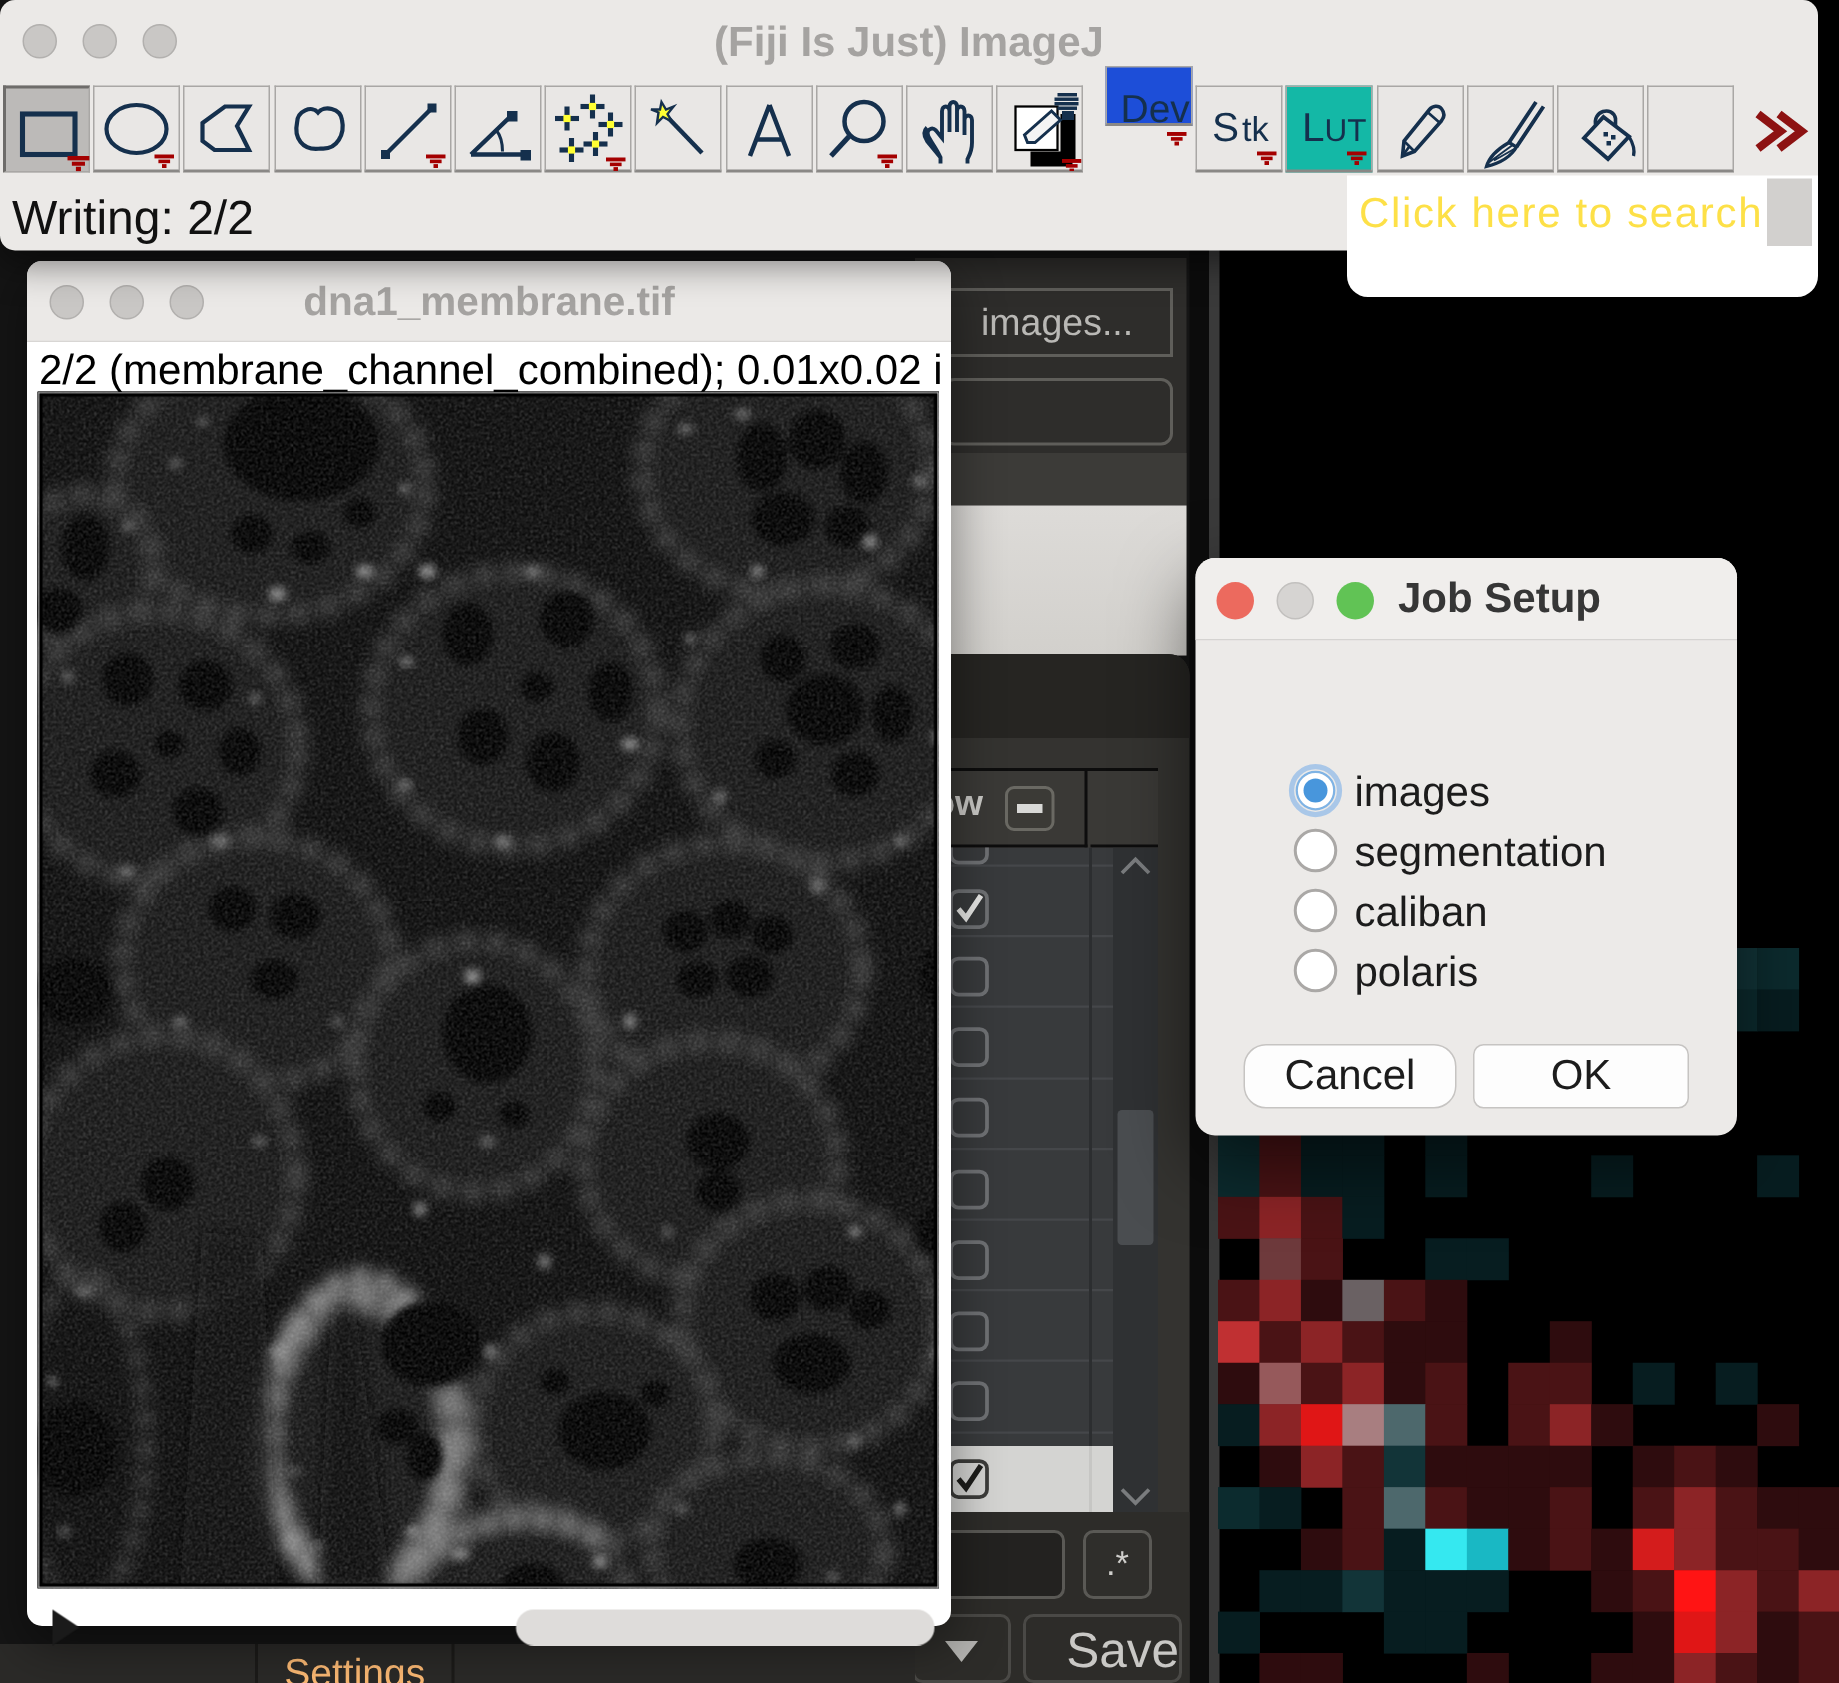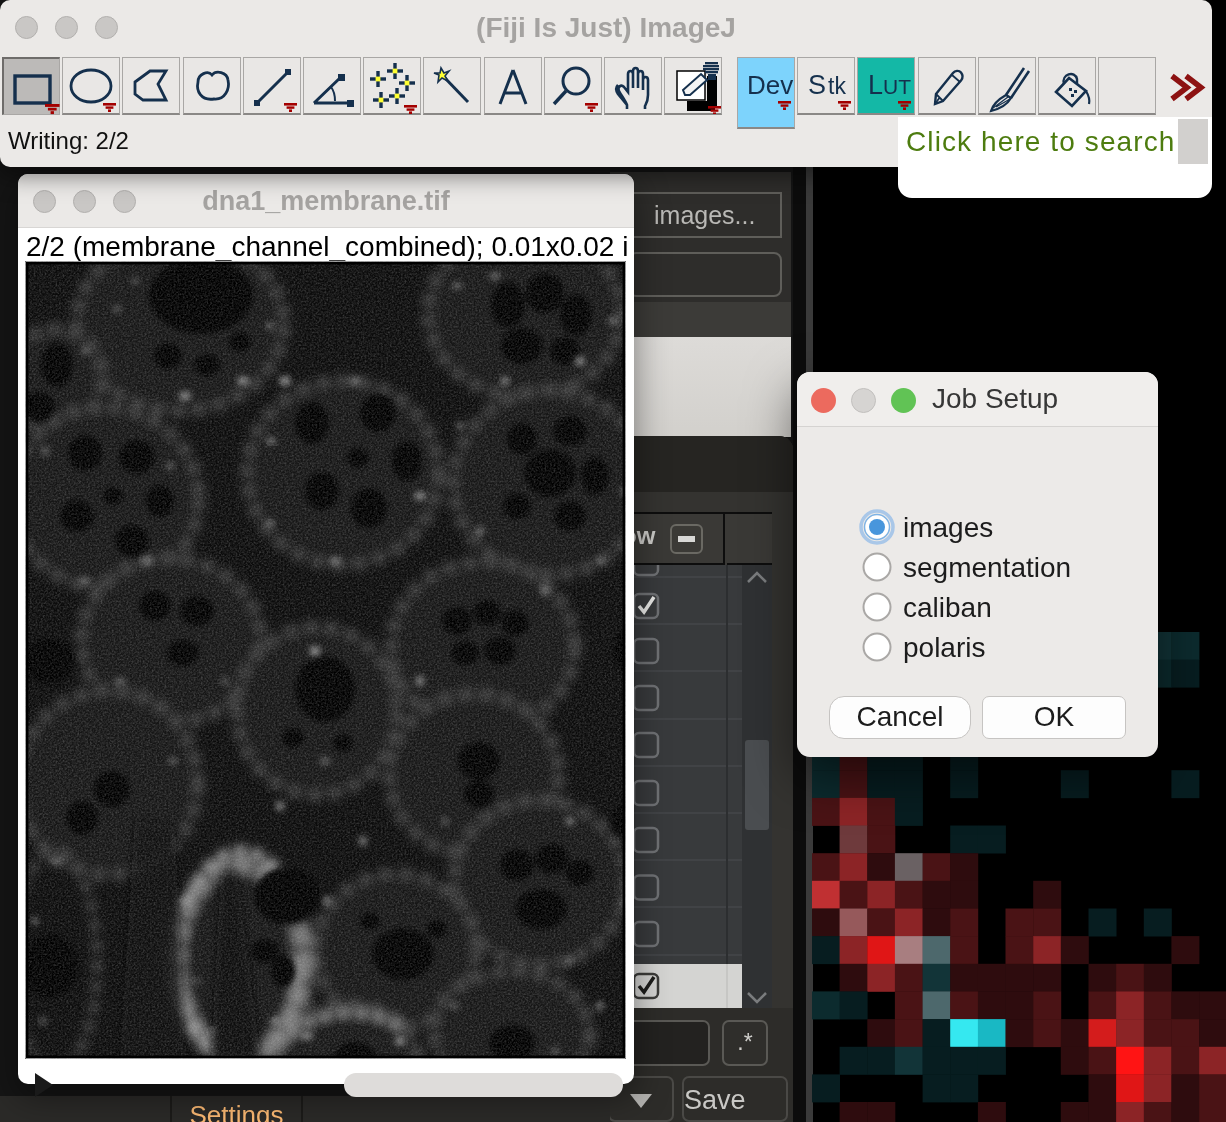--- a/index.html
+++ b/index.html
@@ -183,21 +183,21 @@
       <rect x="26" y="310.5" width="24" height="24" rx="5" fill="none" stroke="#6f7174" stroke-width="2.5"></rect>
       <rect x="26" y="357" width="24" height="24" rx="5" fill="none" stroke="#6f7174" stroke-width="2.5"></rect>
       <rect x="26" y="409" width="24" height="24" rx="5" fill="none" stroke="#3c3c3a" stroke-width="2.5"></rect>
       <path d="M31,421 L36,427 L46,412" fill="none" stroke="#1d1d1b" stroke-width="3.5"></path>
     </svg>
 <div class="abs" style="left:608px;top:1008px;width:185px;height:114px;background:#2d2c29">
 <div class="abs" style="left:8px;top:12px;width:94px;height:46px;background:#232220;border:2px solid #5a5955;border-radius:7px"></div>
 <div class="abs" style="left:114px;top:12px;width:46px;height:46px;background:#2f2e2b;border:2px solid #5a5955;border-radius:7px;color:#cfcecb;font-size:23px;text-align:center;line-height:40px">.*</div>
 <div class="abs" style="left:0px;top:68px;width:66px;height:46px;border:2px solid #4a4946;border-radius:7px"></div>
 <div class="abs" style="left:22px;top:86px;width:0;height:0;border-left:11px solid transparent;border-right:11px solid transparent;border-top:14px solid #b5b4b1"></div>
-<div class="abs" style="left:74px;top:68px;width:106px;height:46px;border:2px solid #4a4946;border-radius:7px;color:#c9c8c5;font-size:27px;text-align:left;line-height:44px">Save</div>
+<div class="abs" style="left:74px;top:68px;width:106px;height:46px;border:2px solid #4a4946;border-radius:7px;color:#c9c8c5;font-size:33px;text-align:right;line-height:44px">Save</div>
 </div>
 <div class="abs" style="left:0;top:1096px;width:610px;height:26px;background:#2b2a28">
 <div class="abs" style="left:170px;top:0;width:133px;height:26px;border-left:2px solid #1c1b19;border-right:2px solid #1c1b19;text-align:center;color:#fdba74;font-size:26px;line-height:38px">Settings</div>
 </div>
 <div class="abs" style="left:18px;top:174px;width:616px;height:910px;background:#fff;border-radius:10px;box-shadow:0 12px 35px rgba(0,0,0,0.45)">
 <div class="abs" style="left:0;top:0;width:616px;height:54px;background:#ebe9e7;border-radius:10px 10px 0 0;border-bottom:1px solid #d8d6d4"></div>
 <div class="abs" style="left:15px;top:16px;width:23px;height:23px;border-radius:50%;background:#c9c7c5;border:1px solid #b2b0ae"></div>
 <div class="abs" style="left:55px;top:16px;width:23px;height:23px;border-radius:50%;background:#c9c7c5;border:1px solid #b2b0ae"></div>
 <div class="abs" style="left:95px;top:16px;width:23px;height:23px;border-radius:50%;background:#c9c7c5;border:1px solid #b2b0ae"></div>
 <div class="abs" style="left:0;top:12px;width:616px;text-align:center;font-weight:bold;font-size:27px;color:#a5a3a1">dna1_membrane.tif</div>
@@ -382,21 +382,21 @@
           <rect x="2.2" y="2.2" width="596.6" height="793.6" fill="none" stroke="#000" stroke-width="2.4"></rect>
         </svg></div>
 <div class="abs" style="left:17px;top:899px;width:0;height:0;border-top:12px solid transparent;border-bottom:12px solid transparent;border-left:18px solid #1a1a1a"></div>
 <div class="abs" style="left:326px;top:899px;width:279px;height:24px;border-radius:12px;background:#dedcda"></div>
 </div>
 <div class="abs" style="left:0;top:0;width:1212px;height:167px;background:#ebe9e7;border-radius:10px;box-shadow:0 8px 25px rgba(0,0,0,0.5)">
 <div class="abs" style="left:15px;top:16px;width:23px;height:23px;border-radius:50%;background:#c9c7c5;border:1px solid #b2b0ae"></div>
 <div class="abs" style="left:55px;top:16px;width:23px;height:23px;border-radius:50%;background:#c9c7c5;border:1px solid #b2b0ae"></div>
 <div class="abs" style="left:95px;top:16px;width:23px;height:23px;border-radius:50%;background:#c9c7c5;border:1px solid #b2b0ae"></div>
 <div class="abs" style="left:0;top:12px;width:1212px;text-align:center;font-weight:bold;font-size:28px;color:#a5a3a1">(Fiji Is Just) ImageJ</div>
-<div class="abs" style="left:8px;top:127px;font-size:24px;color:#111">Writing: 2/2</div>
+<div class="abs" style="left:8px;top:127px;font-size:32px;color:#111">Writing: 2/2</div>
 <div class="abs" style="left:2px;top:57px;width:58px;height:58px;background:#bcbab8;border:1px solid #a9a7a5;border-top:2px solid #6e6c6a;border-left:2px solid #6e6c6a"><svg width="56" height="56" viewBox="0 0 56 56">
           <rect x="11" y="17" width="35" height="27" fill="none" stroke="#15304d" stroke-width="3.4"></rect>
           <g fill="#a40000" transform="translate(41,45) scale(1.12)">
 <rect x="0" y="0" width="13" height="2.6"></rect>
             <rect x="2.6" y="3.4" width="7.8" height="2.4"></rect>
             <rect x="5" y="6.4" width="3" height="2.6"></rect>
           </g>
         </svg></div>
       <div class="abs" style="left:62px;top:57px;width:58px;height:58px;background:#e9e7e5;border:1px solid #a9a7a5;border-bottom:2px solid #8a8886"><svg width="56" height="56" viewBox="0 0 56 56">
           <ellipse cx="28" cy="28" rx="20" ry="16" fill="none" stroke="#15304d" stroke-width="2.8"></ellipse>
@@ -482,21 +482,21 @@
             <rect x="40" y="13" width="13" height="2.3"></rect>
             <rect x="43" y="16" width="8" height="6"></rect>
           </g>
           <path d="M20,37 L18,32 L36,16 L42,22 L25,37 Z" fill="#f4f4f4" stroke="#15304d" stroke-width="2"></path>
           <g fill="#a40000" transform="translate(43,48) scale(1.0)">
 <rect x="0" y="0" width="13" height="2.6"></rect>
             <rect x="2.6" y="3.4" width="7.8" height="2.4"></rect>
             <rect x="5" y="6.4" width="3" height="2.6"></rect>
           </g>
         </svg></div>
-      <div class="abs" style="left:737px;top:57px;width:58px;height:72px;background:#7dd3fc;border:1px solid #a9a7a5;border-bottom:2px solid #8a8886"><svg width="56" height="56" viewBox="0 0 56 56">
+      <div class="abs" style="left:737px;top:44px;width:58px;height:40px;background:#1d4ed8;border:1px solid #a9a7a5;border-bottom:2px solid #8a8886"><svg width="56" height="56" viewBox="0 0 56 56">
           <text x="9" y="36" fill="#15304d" font-size="26" font-family="Liberation Sans">Dev</text>
           <g fill="#a40000" transform="translate(40,43) scale(1.0)">
 <rect x="0" y="0" width="13" height="2.6"></rect>
             <rect x="2.6" y="3.4" width="7.8" height="2.4"></rect>
             <rect x="5" y="6.4" width="3" height="2.6"></rect>
           </g>
         </svg></div>
       <div class="abs" style="left:797px;top:57px;width:58px;height:58px;background:#e9e7e5;border:1px solid #a9a7a5;border-bottom:2px solid #8a8886"><svg width="56" height="56" viewBox="0 0 56 56">
           <text x="10" y="36" fill="#15304d" font-size="27" font-family="Liberation Sans">S<tspan dx="2" font-size="23">tk</tspan></text>
           <g fill="#a40000" transform="translate(40,43) scale(1.0)">
@@ -531,28 +531,28 @@
             <rect x="35" y="32" width="3" height="3"></rect>
             <rect x="32" y="36" width="3" height="3"></rect>
           </g>
         </svg></div>
       <div class="abs" style="left:1098px;top:57px;width:58px;height:58px;background:#e9e7e5;border:1px solid #a9a7a5;border-bottom:2px solid #8a8886"><svg width="56" height="56" viewBox="0 0 56 56"></svg></div>
       <div class="abs" style="left:1164px;top:66px;width:46px;height:46px"><svg width="44" height="44" viewBox="0 0 44 44">
           <path d="M8,10 L23,21.5 L8,33 M22,10 L37,21.5 L22,33" fill="none" stroke="#8d1212" stroke-width="5.5"></path>
         </svg></div>
     </div>
 <div class="abs" style="left:898px;top:117px;width:314px;height:81px;background:#fff;border-radius:0 0 14px 14px"></div>
-<div class="abs" style="left:906px;top:126px;font-size:28px;letter-spacing:1.1px;color:#4d7c0f">Click here to search</div>
+<div class="abs" style="left:906px;top:126px;font-size:28px;letter-spacing:1.1px;color:#fde047">Click here to search</div>
 <div class="abs" style="left:1178px;top:119px;width:30px;height:45px;background:#d2d0ce"></div>
 <div class="abs" style="left:797px;top:372px;width:361px;height:385px;background:#eceae8;border-radius:13px;box-shadow:0 18px 50px rgba(0,0,0,0.55)">
 <div class="abs" style="left:0;top:0;width:361px;height:55px;background:#f0eeec;border-radius:13px 13px 0 0;border-bottom:1.5px solid #d5d3d1"></div>
 <div class="abs" style="left:14px;top:16px;width:25px;height:25px;border-radius:50%;background:#ec6a5e"></div>
 <div class="abs" style="left:54px;top:16px;width:25px;height:25px;border-radius:50%;background:#d6d4d2;border:1px solid #c2c0be"></div>
 <div class="abs" style="left:94px;top:16px;width:25px;height:25px;border-radius:50%;background:#61c355"></div>
-<div class="abs" style="left:135px;top:11px;width:226px;font-weight:normal;font-size:28px;color:#363636">Job Setup</div>
+<div class="abs" style="left:135px;top:11px;width:226px;font-weight:bold;font-size:28px;color:#363636">Job Setup</div>
 <svg class="abs" style="left:0;top:0" width="361" height="385" viewBox="0 0 361 385">
 <circle cx="80" cy="155" r="16" fill="none" stroke="#a9c7e8" stroke-width="3.5"></circle>
 <circle cx="80" cy="155" r="12.5" fill="#fff" stroke="#7fb3e4" stroke-width="1.5"></circle>
 <circle cx="80" cy="155" r="8" fill="#4896dc"></circle>
 <circle cx="80" cy="195" r="13.5" fill="#fff" stroke="#aaa8a6" stroke-width="2"></circle>
 <circle cx="80" cy="235" r="13.5" fill="#fff" stroke="#aaa8a6" stroke-width="2"></circle>
 <circle cx="80" cy="275" r="13.5" fill="#fff" stroke="#aaa8a6" stroke-width="2"></circle>
 </svg>
 <div class="abs" style="left:106px;top:140px;font-size:28px;color:#1c1c1c">images</div>
 <div class="abs" style="left:106px;top:180px;font-size:28px;color:#1c1c1c">segmentation</div>

